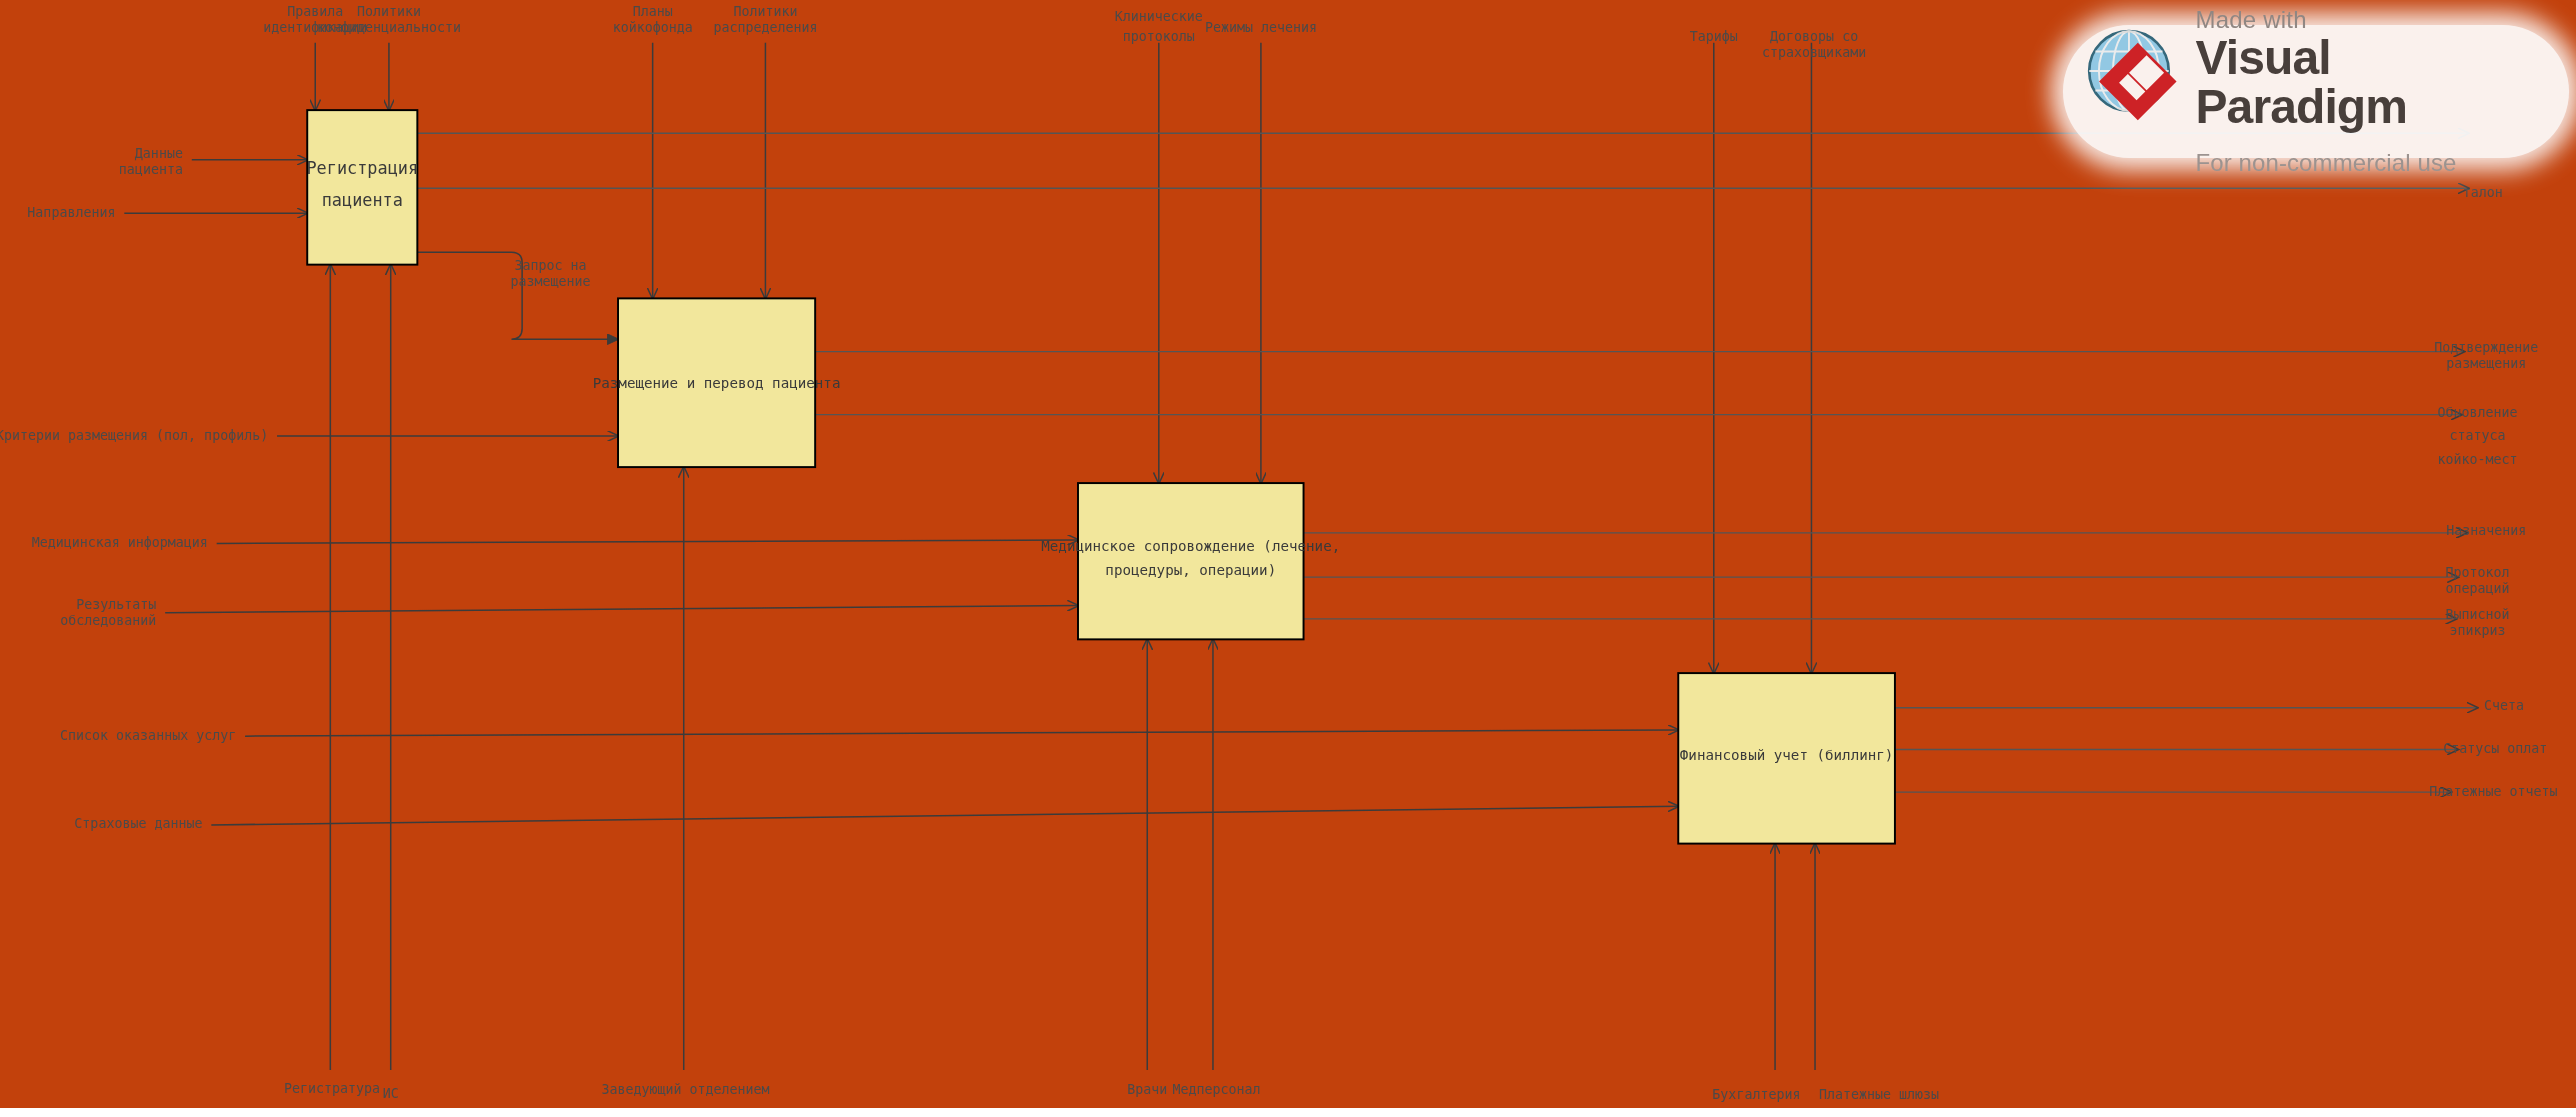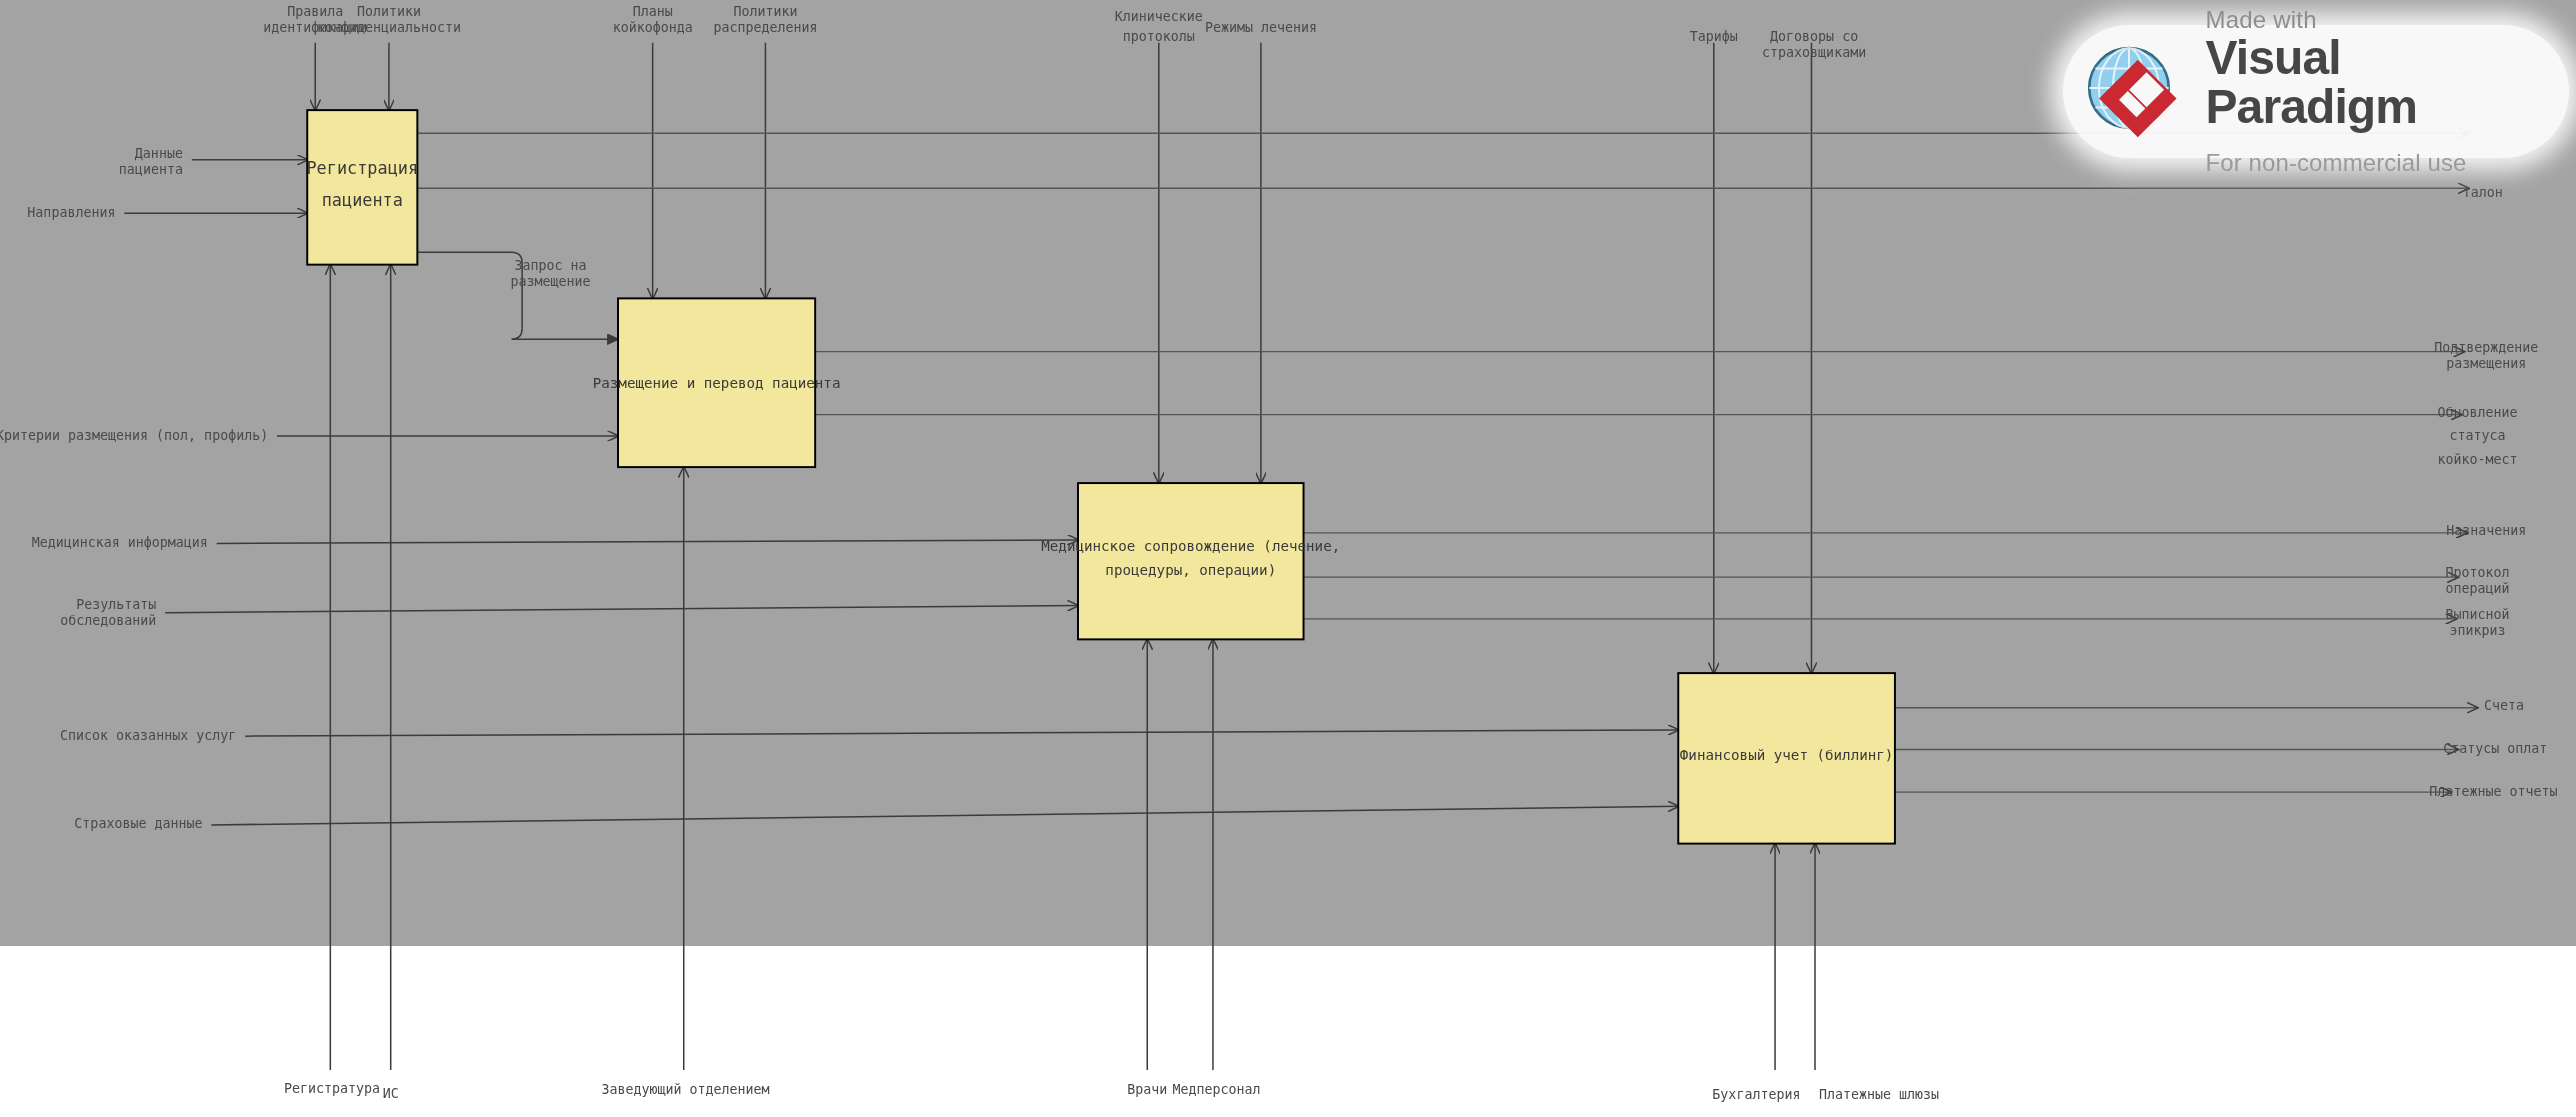--- a/index.html
+++ b/index.html
@@ -1,34 +1,34 @@
 <!DOCTYPE html>
 <html style="font-size:14px"><head>
 <meta charset="utf-8">
 <style>
   html,body{margin:0;padding:0;background:#ffffff;}
   body{width:2576px;height:1118px;overflow:hidden;
        font-family:"DejaVu Sans Mono","Liberation Mono",monospace;}
-  #stage{position:relative;width:2576px;height:946px;background:#a3a3a3;}
+  #stage{position:relative;width:2576px;height:1108px;background:#c2410c;}
   svg#diagram{position:absolute;left:0;top:0;width:2576px;height:1118px;}
   .lbl{font-family:"DejaVu Sans Mono","Liberation Mono",monospace;
        font-size:15px;fill:#4a4a4a;}
   .lbl-r{text-anchor:end;}
   .lbl-c{text-anchor:middle;}
   .boxlabel{font-family:"DejaVu Sans Mono","Liberation Mono",monospace;
             font-size:16px;fill:#3a3a3a;text-anchor:middle;}
   .boxlabel.big{font-size:19px;}
   .proc{stroke:#000;stroke-width:2.2;}
   .flow{stroke:#3b3b3b;stroke-width:1.7;fill:none;}
   .flow-thin{stroke:#555;stroke-width:1.5;fill:none;}
   
   #watermark{position:absolute;right:7px;top:25px;width:506px;height:133px;
      background:#ffffff;border-radius:71px;
      box-shadow:0 0 23px 12.4px rgba(255,255,255,0.95);
-     display:flex;align-items:center;gap:24px;padding:0 23px 0 19.5px;
+     display:flex;gap:14px;padding:0 23px 0 19.5px;
      box-sizing:border-box;opacity:.93;}
   #wm-globe{flex:0 0 auto;width:99px;height:99px;position:relative;}
   #wm-text{display:flex;flex-direction:column;justify-content:center;line-height:1;}
   .wm-made{font-family:"Liberation Sans",sans-serif;font-size:24px;color:#8d8d8d;
            letter-spacing:0.2px;margin-bottom:1.8px;}
   .wm-vp{font-family:"Liberation Sans",sans-serif;font-size:48px;font-weight:bold;
          color:#3f3f3f;letter-spacing:-0.9px;line-height:1.02;}
   .wm-nc{font-family:"Liberation Sans",sans-serif;font-size:24px;color:#9a9a9a;
          letter-spacing:0.1px;margin-top:19px;}
 </style>

